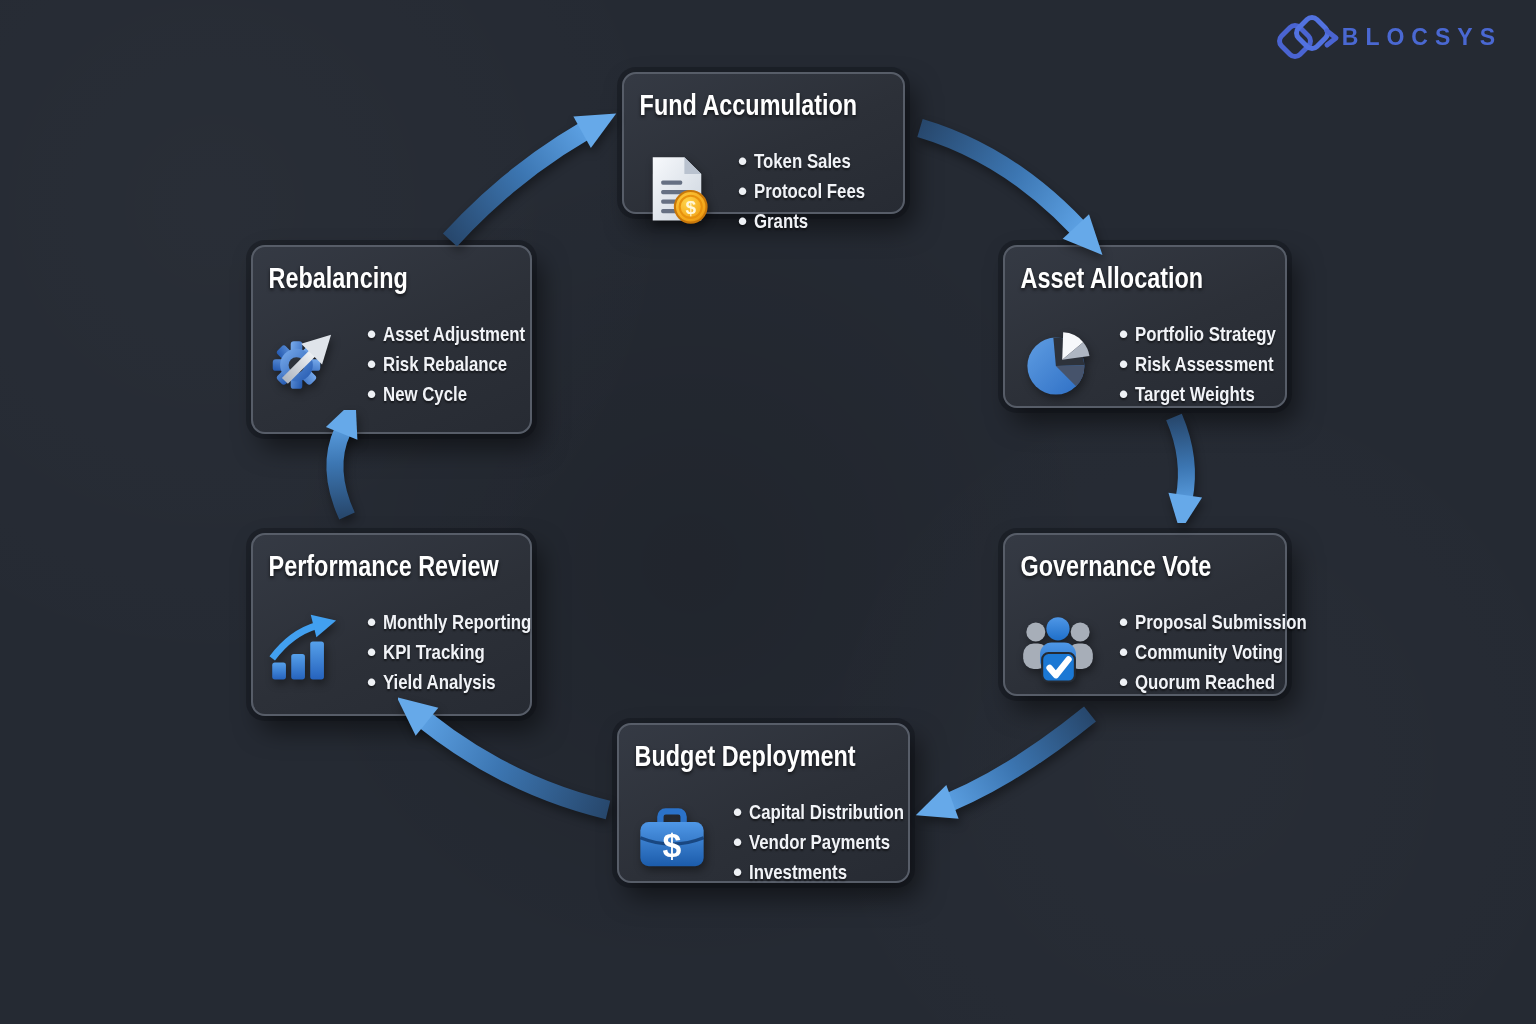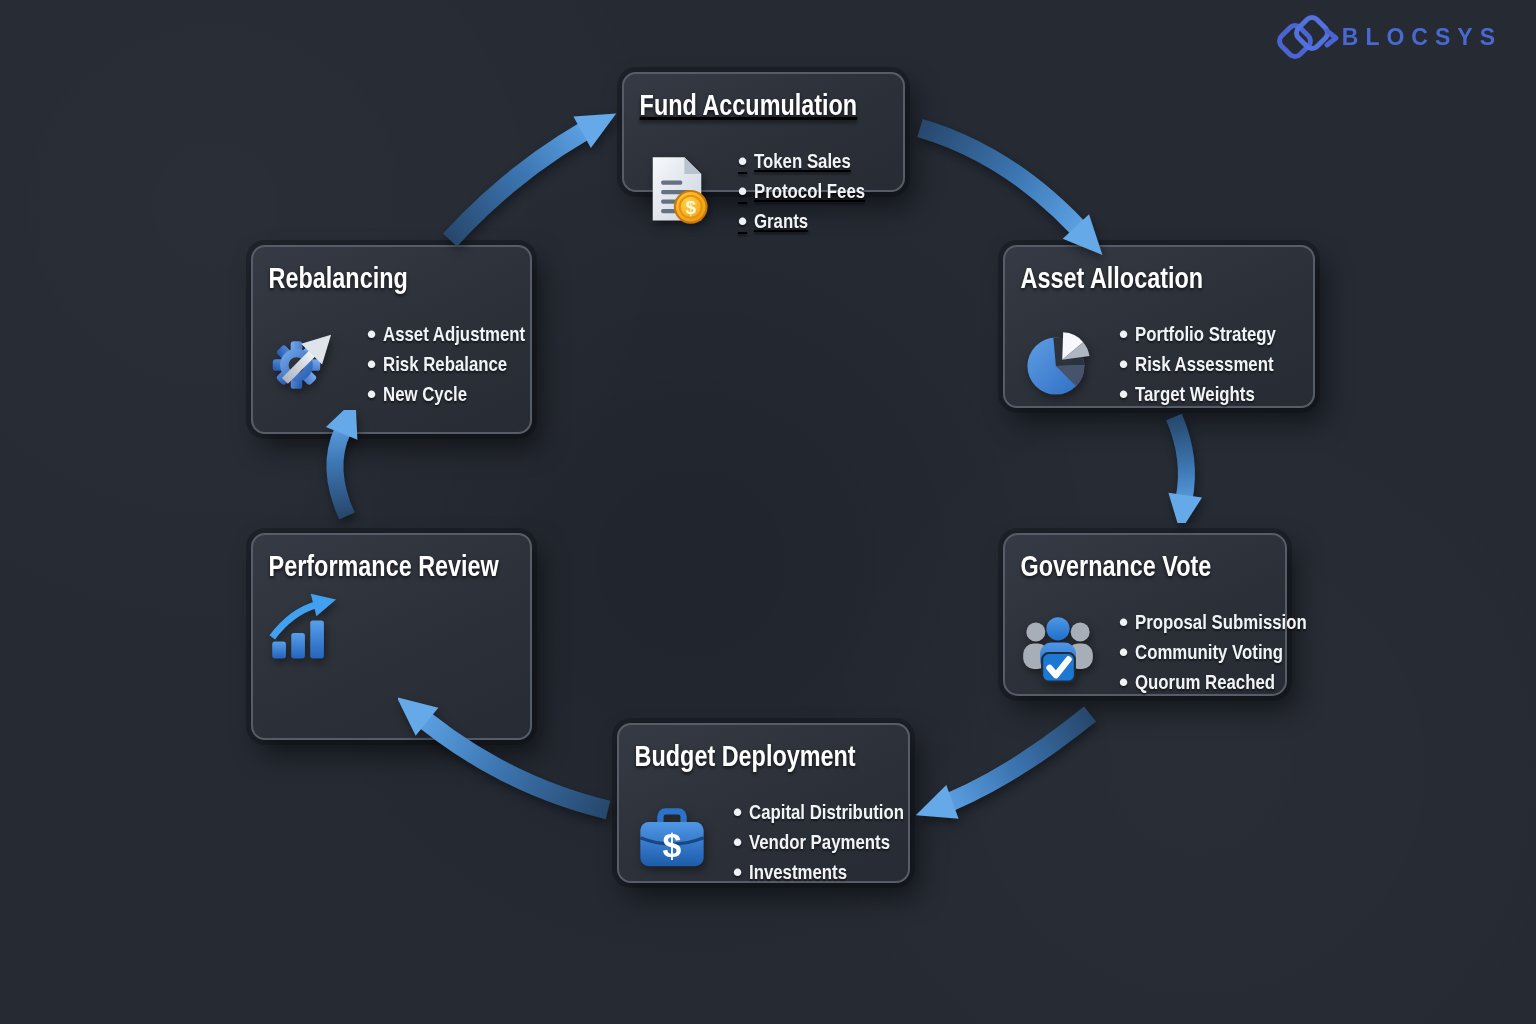--- a/index.html
+++ b/index.html
@@ -39,25 +39,25 @@
   .bullets li{display:flex;align-items:center;height:30px;white-space:nowrap;}
   .bullets li::before{
     content:"\2022";color:#eef1f5;font-size:26px;font-weight:700;margin-right:7px;
     text-shadow:0 2px 2px rgba(0,0,0,0.45);
   }
   .bullets li span{
     color:#f1f3f7;font-size:21px;font-weight:700;
     transform:scaleX(0.8);transform-origin:left center;
     text-shadow:0 2px 2px rgba(0,0,0,0.5);
   }
-  #card-fund        {left:622px;top:72px; width:283px;height:120px;text-decoration:underline;}
-  #card-asset       {left:1003px;top:245px;width:312px;height:163px;}
-  #card-governance  {left:1003px;top:533px;width:284px;height:163px;border-radius:15px;}
+  #card-fund        {left:622px;top:72px; width:283px;height:142px;}
+  #card-asset       {left:1003px;top:245px;width:284px;height:163px;}
+  #card-governance  {left:1003px;top:533px;width:284px;height:163px;}
   #card-budget      {left:617px;top:723px;width:293px;height:160px;text-align:center;}
-  #card-performance {left:251px;top:533px;width:281px;height:207px;text-align:right;}
+  #card-performance {left:251px;top:533px;width:281px;height:183px;text-align:right;}
   #card-rebalancing {left:251px;top:245px;width:281px;height:189px;}
   
   .flow-arrow{position:absolute;filter:drop-shadow(2px 5px 5px rgba(0,0,0,0.38));}
   #arrow-1{left:428px; top:98px;}
   #arrow-2{left:912px; top:106px;}
   #arrow-3{left:1140px;top:411px;}
   #arrow-4{left:916px; top:698px;}
   #arrow-5{left:398px; top:690px;}
   #arrow-6{left:297px; top:410px;}
 </style>
@@ -225,20 +225,31 @@
                 <stop offset="1" stop-color="#2663bd"></stop>
             </linearGradient>
           </defs>
           <rect x="4" y="46" width="13" height="16" rx="2.5" fill="url(#barG)"></rect>
           <rect x="22" y="38" width="13" height="24" rx="2.5" fill="url(#barG)"></rect>
           <rect x="40" y="26" width="13" height="36" rx="2.5" fill="url(#barG)"></rect>
           <path d="M4 42 Q22 18 46 11" fill="none" stroke="#42a0f0" stroke-width="6.5"></path>
           <polygon points="-6,-11 16,0 -6,11" transform="translate(49,10) rotate(-14)" fill="#42a0f0"></polygon>
         </svg>
       </span>
+      <ul class="bullets">
+        <li>
+            <span>Monthly Reporting</span>
+          </li>
+        <li>
+            <span>KPI Tracking</span>
+          </li>
+        <li>
+            <span>Yield Analysis</span>
+          </li>
+      </ul>
     </div>
   </section>
 
   <section class="card" id="card-rebalancing">
     <h3 class="card-title">Rebalancing</h3>
     <div class="card-body">
       <span class="icon-wrap">
         <svg width="76" height="76" viewBox="0 0 72 72">
           <defs>
             <linearGradient id="grG" x1="0" y1="0" x2="1" y2="1">

